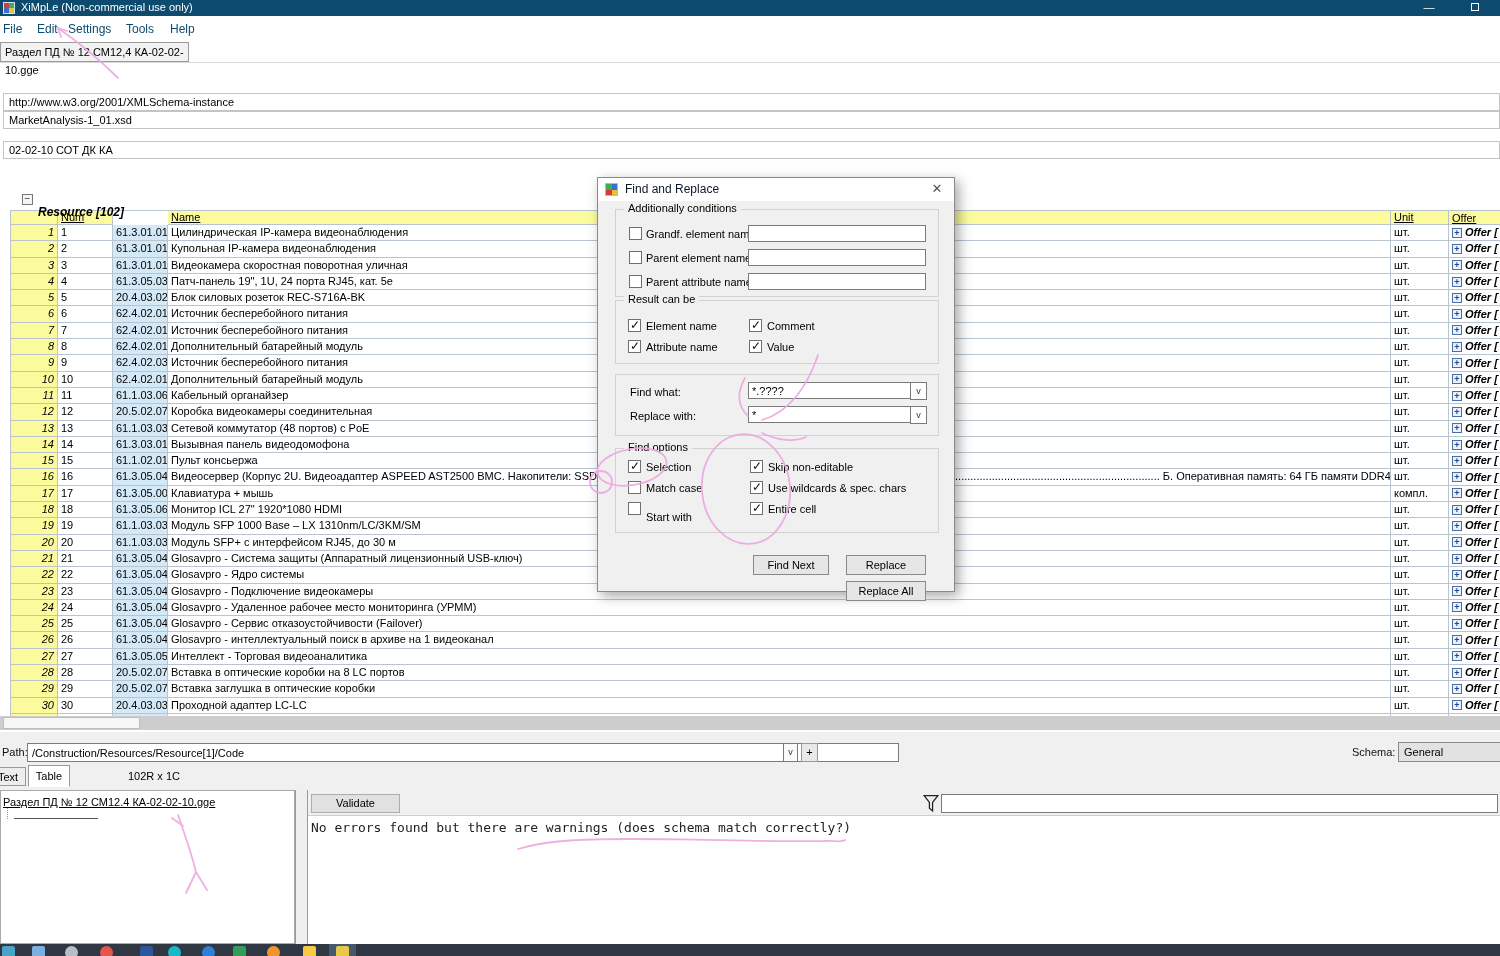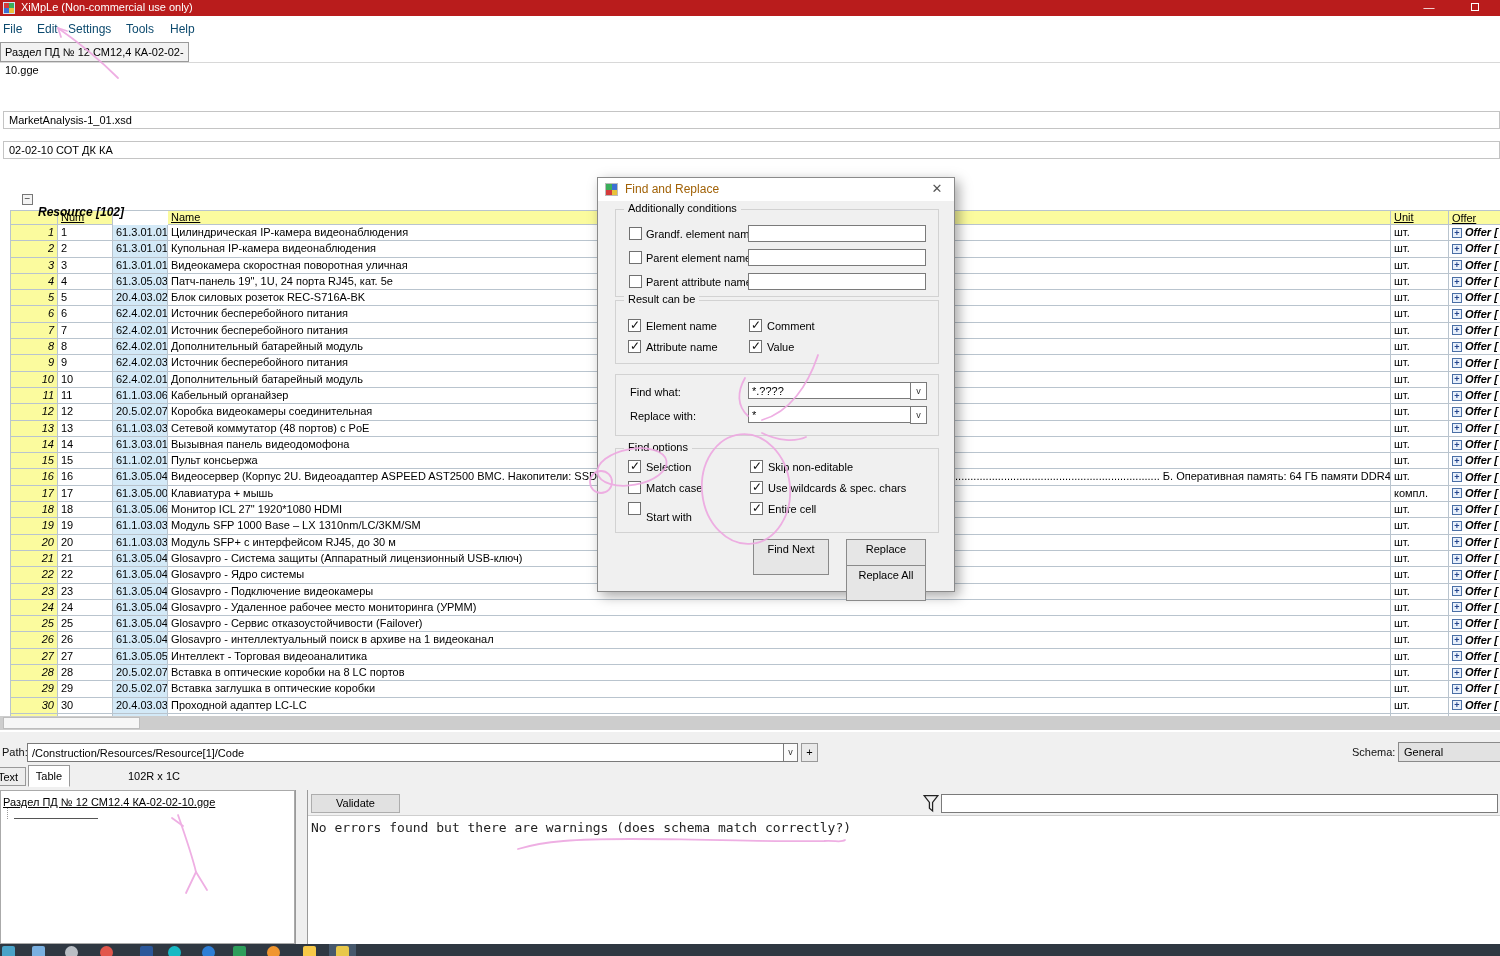--- a/index.html
+++ b/index.html
@@ -1,21 +1,21 @@
 <!DOCTYPE html>
 <html><head>
 <meta charset="utf-8">
 <style>
 *{margin:0;padding:0;box-sizing:border-box;}
 html,body{background:#9a9a9a;}
 #root{position:relative;width:1500px;height:956px;background:#fff;overflow:hidden;
       font-family:"Liberation Sans",sans-serif;font-size:11px;color:#000;}
 
 
-.titlebar{position:absolute;left:0;top:0;width:100%;height:16px;background:#b91c1c;color:#fff;z-index:5;}
+.titlebar{position:absolute;left:0;top:0;width:100%;height:16px;background:#0c4a6e;color:#fff;z-index:5;}
 .app-icon{position:absolute;left:3px;top:2px;width:12px;height:12px;background:#fff;
   display:grid;grid-template-columns:1fr 1fr;grid-template-rows:1fr 1fr;border:1px solid #cfe3f5;}
 .app-icon i{display:block;}
 .title-text{position:absolute;left:21px;top:1px;font-size:11px;}
 .win-btn{position:absolute;top:0;width:26px;height:16px;text-align:center;line-height:15px;font-size:11px;color:#fff;}
 #btn-min{left:1416px;}
 #btn-max{left:1462px;}
 #btn-max span{display:inline-block;width:8px;height:8px;border:1px solid #fff;margin-top:3px;}
 
 
@@ -60,21 +60,21 @@
 
 
 #hscroll{position:absolute;left:0;top:716px;width:1500px;height:14px;background:#cdcdcd;}
 #hthumb{position:absolute;left:3px;top:1px;width:137px;height:12px;background:#f6f6f6;border:1px solid #bdbdbd;}
 
 
 #pathbar{position:absolute;left:0;top:731px;width:1500px;height:33px;background:#f0f0f0;border-top:1px solid #fff;}
 .bar-label{position:absolute;font-size:11px;color:#111;}
 .txt-field{position:absolute;border:1px solid #7a7a7a;background:#fff;font-size:11px;
   font-family:"Liberation Sans",sans-serif;padding:0 4px;outline:none;}
-#path-input{left:27px;top:11px;width:757px;height:19px;}
+#path-input{left:27px;top:11px;width:872px;height:19px;}
 #path-vbtn{position:absolute;left:783px;top:11px;width:15px;height:19px;border:1px solid #7a7a7a;
   background:#fbfbfb;text-align:center;line-height:17px;font-size:9px;color:#333;}
 #path-add{position:absolute;left:801px;top:11px;width:17px;height:19px;border:1px solid #999;
   background:#e9e9e9;text-align:center;line-height:17px;font-size:11px;}
 #schema-label{left:1352px;top:14px;}
 #schema-box{position:absolute;left:1398px;top:10px;width:110px;height:20px;background:#e2e2e2;
   border:1px solid #8a8a8a;line-height:18px;padding-left:5px;}
 
 
 #viewtabs{position:absolute;left:0;top:764px;width:1500px;height:26px;background:#f0f0f0;}
@@ -103,33 +103,33 @@
 .tb-icon{position:absolute;top:2px;width:13px;height:13px;border-radius:50%;}
 .tb-icon.sq{border-radius:2px;}
 #tb-active{position:absolute;left:329px;top:0;width:27px;height:12px;background:#46586c;}
 
 
 #dialog{position:absolute;left:597px;top:177px;width:358px;height:415px;background:#f0f0f0;
   border:1px solid #8a8a8a;box-shadow:4px 4px 12px rgba(0,0,0,.35);z-index:20;}
 #dlg-title{position:absolute;left:0;top:0;width:100%;height:23px;background:#fff;}
 #dlg-icon{position:absolute;left:7px;top:5px;width:13px;height:13px;background:#fff;border:1px solid #bbb;
   display:grid;grid-template-columns:1fr 1fr;grid-template-rows:1fr 1fr;}
-#dlg-title-text{position:absolute;left:27px;top:4px;font-size:12px;color:#a16207;}
+#dlg-title-text{position:absolute;left:27px;top:4px;font-size:12px;color:#0f172a;}
 #dlg-close{position:absolute;right:0;top:0;width:34px;height:23px;text-align:center;line-height:22px;font-size:13px;color:#555;}
 .grp{position:absolute;border:1px solid #d2d2d2;}
 .grp-label{position:absolute;top:-8px;left:8px;background:#f0f0f0;padding:0 4px;font-size:11px;white-space:nowrap;}
 .cb{position:absolute;width:13px;height:13px;border:1px solid #707070;background:#fff;}
 .cb.checked::after{content:"\2713";position:absolute;left:1px;top:-2px;font-size:12px;color:#111;}
 .dlg-label{position:absolute;font-size:11px;white-space:nowrap;}
 .dlg-field{position:absolute;height:17px;border:1px solid #7a7a7a;background:#fff;font-size:11px;
   font-family:"Liberation Sans",sans-serif;padding:0 3px;outline:none;}
 .vbtn{position:absolute;width:17px;height:18px;border:1px solid #7a7a7a;background:#fff;
   text-align:center;line-height:16px;font-size:9px;color:#333;}
-.dlg-btn{position:absolute;height:36px;background:#e6e6e6;border:1px solid #8a8a8a;
-  text-align:center;line-height:18px;font-size:11px;}
+.dlg-btn{position:absolute;height:20px;background:#e6e6e6;border:1px solid #8a8a8a;
+  text-align:center;line-height:18px;font-size:11px;margin-top:16px;}
 #btn-findnext{left:155px;top:361px;width:76px;}
 #btn-replace{left:248px;top:361px;width:80px;}
 #btn-replaceall{left:248px;top:387px;width:80px;}
 
 
 #annot{position:absolute;left:0;top:0;width:1500px;height:956px;z-index:60;pointer-events:none;}
 </style>
 </head>
 <body>
 
@@ -151,20 +151,21 @@
       <div class="menu-item" style="left: 3px;">File</div>
       <div class="menu-item" style="left: 37px;">Edit</div>
       <div class="menu-item" style="left: 68px;">Settings</div>
       <div class="menu-item" style="left: 126px;">Tools</div>
       <div class="menu-item" style="left: 170px;">Help</div>
     </div>
 
   <div class="doc-tab">Раздел ПД № 12 СМ12,4 КА-02-02-10.gge</div>
   <div class="tab-underline"></div>
 
+  <div class="info-row" id="row-ns">http://www.w3.org/2001/XMLSchema-instance</div>
   <div class="info-row" id="row-xsd">MarketAnalysis-1_01.xsd</div>
   <div class="info-row" id="row-ctitle">02-02-10 СОТ ДК КА</div>
 
   <div class="res-head">
     <span class="collapse-icon">−</span>
     <span class="res-title">Resource [102]</span>
   </div>
 
   <div id="rtable">
       <div class="t-row t-header">

